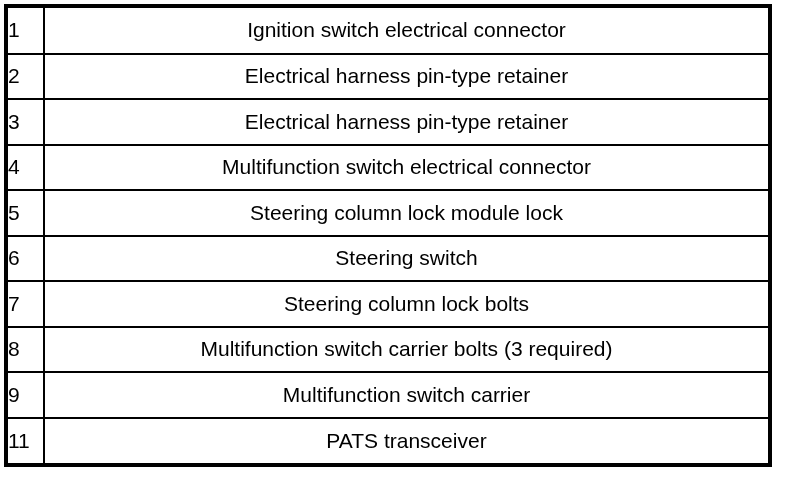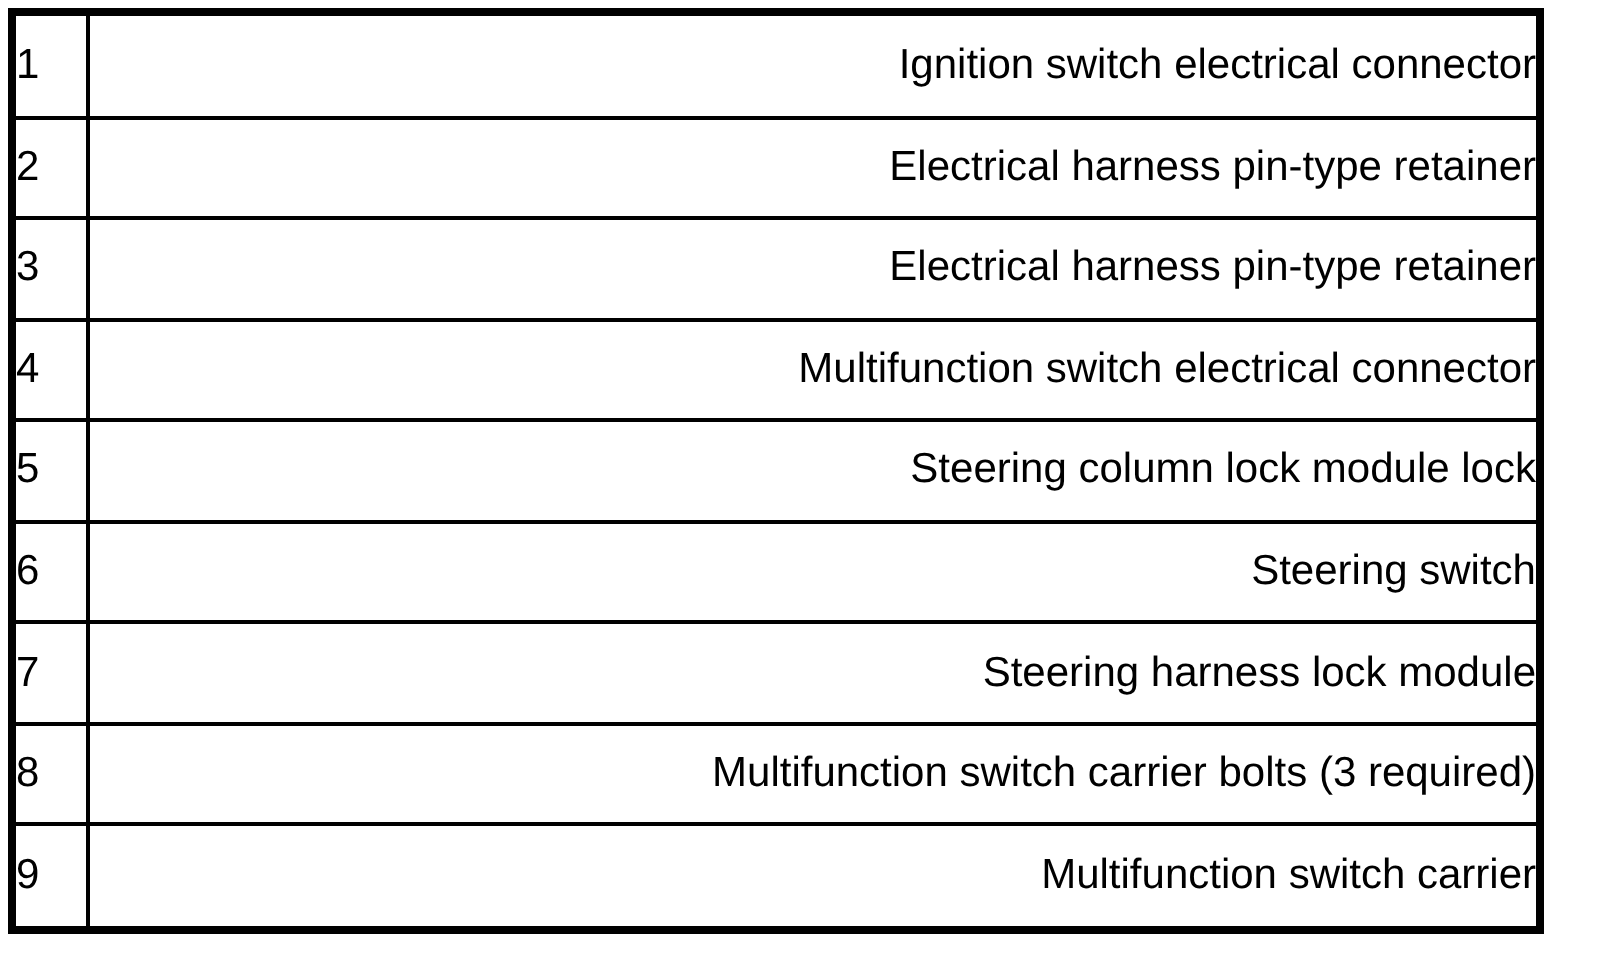--- a/index.html
+++ b/index.html
@@ -50,21 +50,21 @@
   }
   td.idx-cell {
     width: 36px;
     border-right: 2px solid #000000;
     text-align: left;
     padding-left: 5px;
     box-sizing: border-box;
   }
   td.desc-cell {
     padding-left: 6px;
-    text-align: right;
+    text-align: center;
   }
 </style>
 </head>
 <body>
 
 <div id="legend-table-wrap">
   <table class="legend-table">
     <tbody>
       <tr>
         <td class="idx-cell">1</td>
@@ -85,25 +85,29 @@
       <tr>
         <td class="idx-cell">5</td>
         <td class="desc-cell">Steering column lock module lock</td>
       </tr>
       <tr>
         <td class="idx-cell">6</td>
         <td class="desc-cell">Steering switch</td>
       </tr>
       <tr>
         <td class="idx-cell">7</td>
-        <td class="desc-cell">Steering harness lock module</td>
+        <td class="desc-cell">Steering column lock bolts</td>
       </tr>
       <tr>
         <td class="idx-cell">8</td>
         <td class="desc-cell">Multifunction switch carrier bolts (3 required)</td>
       </tr>
       <tr>
         <td class="idx-cell">9</td>
         <td class="desc-cell">Multifunction switch carrier</td>
       </tr>
+      <tr>
+        <td class="idx-cell">11</td>
+        <td class="desc-cell">PATS transceiver</td>
+      </tr>
     </tbody>
   </table>
 </div>
 
 </body></html>

